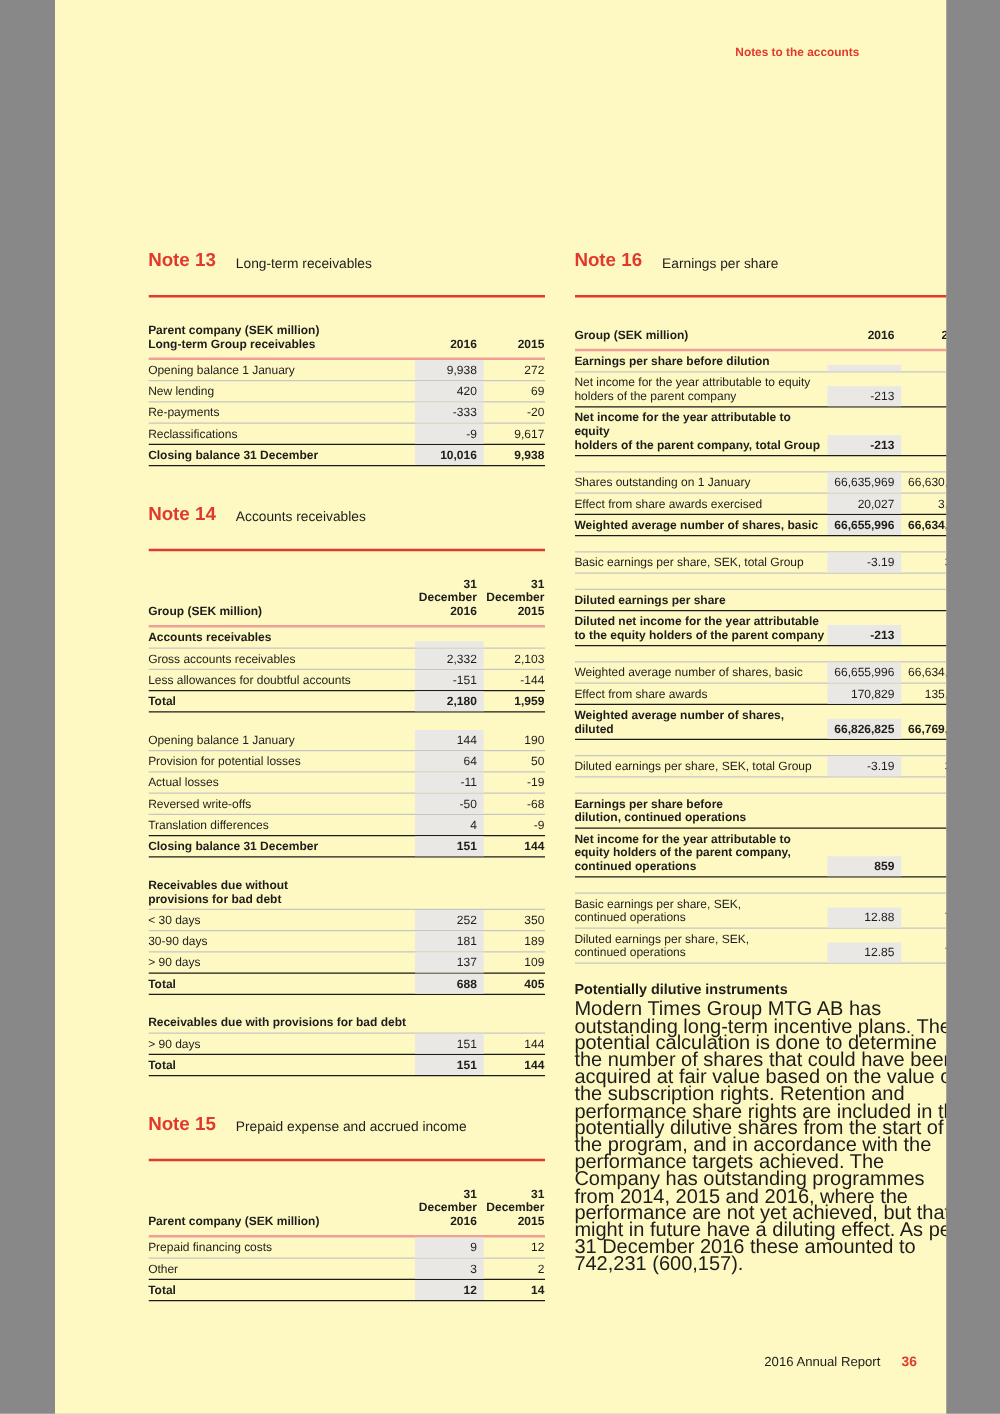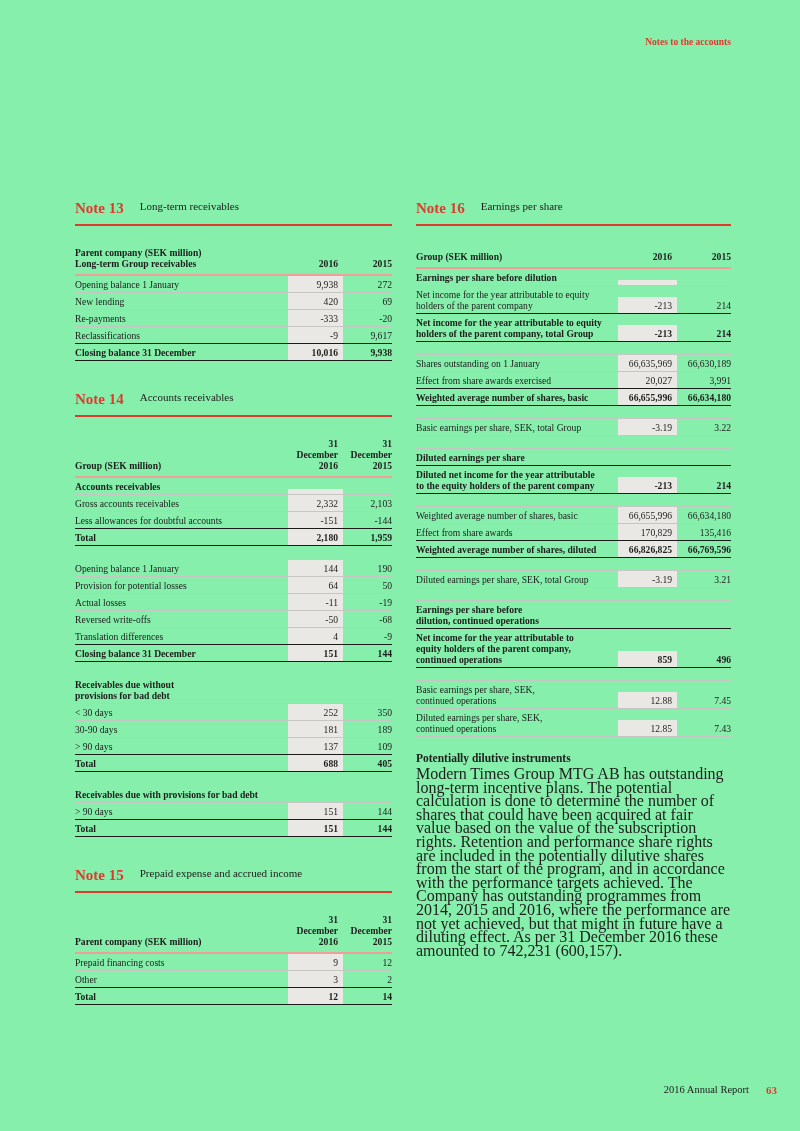--- a/index.html
+++ b/index.html
@@ -1,28 +1,28 @@
 <!DOCTYPE html>
 <html style="--red: #e03a2e; --pink: #ef9f98; --shade: #e9e8e5; --gray: #c6c6c3; --dark: #1b1b19;"><head>
 <meta charset="utf-8">
 <style>
   :root{
     --red:#e03a2e; --pink:#ef9f98; --shade:#e9e8e5;
     --gray:#c6c6c3; --dark:#1b1b19; --ink:#1d1d1b;
   }
   *{box-sizing:border-box}
   body{margin:0;background:#888}
-  .page{position:relative;width:800px;height:1131px;background:#86efac;
-        font-family:Liberation Serif, serif;color:var(--ink);overflow:hidden;margin:0 auto}
+  .page{position:relative;width:713px;height:1131px;background:#fef9c3;
+        font-family:Liberation Sans, sans-serif;color:var(--ink);overflow:hidden;margin:0 auto}
   .top-label{position:absolute;top:37px;right:69px;font-size:9.5px;font-weight:bold;color:var(--red)}
   .col{position:absolute;top:200px}
   .col-left{left:75px;width:317px}
   .col-right{left:416px;width:315px}
   .note + .note{margin-top:30px}
-  .note-heading{display:flex;align-items:flex-start;border-bottom:2px solid var(--red);padding-bottom:7px}
+  .note-heading{display:flex;align-items:flex-end;border-bottom:2px solid var(--red);padding-bottom:19px}
   .note-num{color:var(--red);font-weight:bold;font-size:15px}
   .note-title{font-size:11px;margin-left:16px}
   .block{margin-top:14px}
   .block.first{margin-top:18px}
   .block.sep{margin-top:12px;border-top:1px solid var(--gray)}
   .thead{display:flex;align-items:flex-end;min-height:25px;border-bottom:2px solid var(--pink);padding-bottom:3px}
   .thead .lbl,.thead .v1,.thead .v2{font-weight:bold}
   .row{display:flex;align-items:flex-end;border-bottom:1px solid var(--gray)}
   .row.total{font-weight:bold;border-bottom:1.5px solid var(--dark)}
   .row.bdark{border-bottom:1.5px solid var(--dark)}
@@ -352,15 +352,15 @@
             <div class="v2">7.43</div>
           </div>
         </div>
         <div class="sub-heading">Potentially dilutive instruments</div>
         <p class="body-text">Modern Times Group MTG AB has outstanding long-term incentive plans. The potential calculation is done to determine the number of shares that could have been acquired at fair value based on the value of the subscription rights. Retention and performance share rights are included in the potentially dilutive shares from the start of the program, and in accordance with the performance targets achieved. The Company has outstanding programmes from 2014, 2015 and 2016, where the performance are not yet achieved, but that might in future have a diluting effect. As per 31 December 2016 these amounted to 742,231 (600,157).</p>
       </div>
     </div>
 
   <div class="footer">
     <span>2016 Annual Report</span>
-    <span class="pg">63</span>
+    <span class="pg">36</span>
   </div>
 </div>
 
 </body></html>

